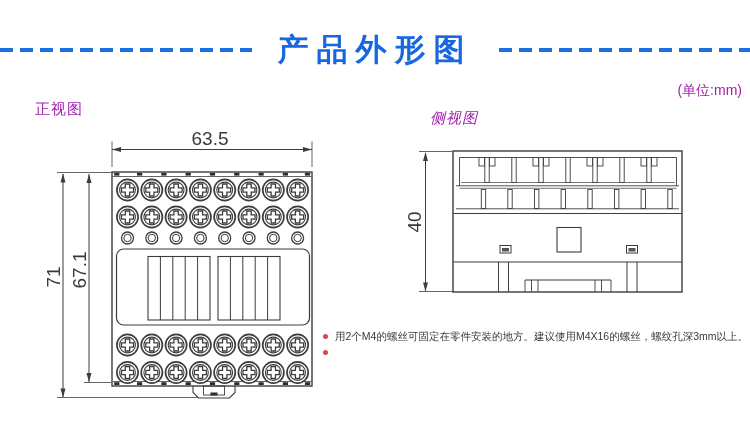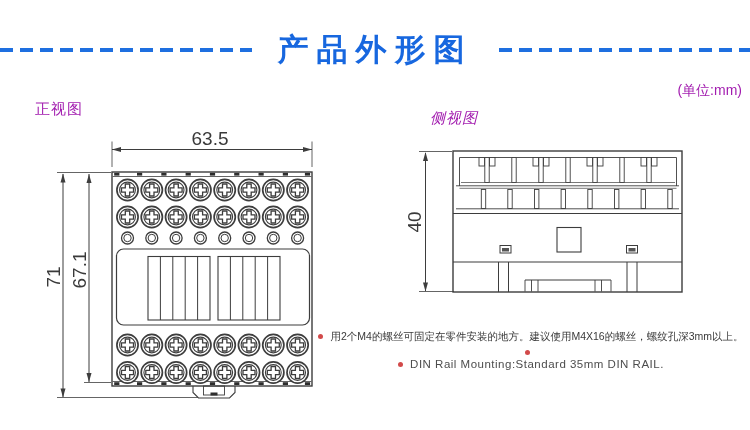--- a/index.html
+++ b/index.html
@@ -20,21 +20,21 @@
 
   
   svg.drawing{position:absolute;left:0;top:0;}
   .ln{stroke:#3d3d3d;fill:none;}
   .dimtext{font-size:19px;fill:#3a3a3a;font-family:"Liberation Sans","DejaVu Sans",sans-serif;}
   .arrow{fill:#3d3d3d;stroke:none;}
   .tick{fill:#2d2d2d;stroke:none;}
 
   
   .notes{position:absolute;left:323px;top:330px;width:425px;list-style:none;margin:0;padding:0;}
-  .notes li{display:flex;margin:0 9px 3px 0;white-space:nowrap;justify-content:center;}
+  .notes li{display:flex;margin:0 9px 3px 0;white-space:nowrap;}
   .notes li .dot{width:5px;height:5px;border-radius:50%;background:#d24a4a;margin:4px 7px 0 0;flex:none;}
   .note-cn{font-size:10.5px;color:#3a3a3a;line-height:1.25;}
   .note-en{font-size:11.5px;color:#4d4d4d;letter-spacing:.5px;line-height:1.2;}
   li.gap{margin-top:8px;}
 </style>
 </head>
 <body>
 
 <div id="page">
 
@@ -247,19 +247,15 @@
   </svg>
 
   <ul class="notes">
     <li>
       <span class="dot"></span>
       <span class="note-cn">用2个M4的螺丝可固定在零件安装的地方。建议使用M4X16的螺丝，螺纹孔深3mm以上。</span>
     </li>
     <li>
       <span class="dot"></span>
     </li>
-    <li>
-      <span class="dot"></span>
-      <span class="note-en">DIN Rail Mounting:Standard 35mm DIN RAIL.</span>
-    </li>
   </ul>
 
 </div>
 
 </body></html>

